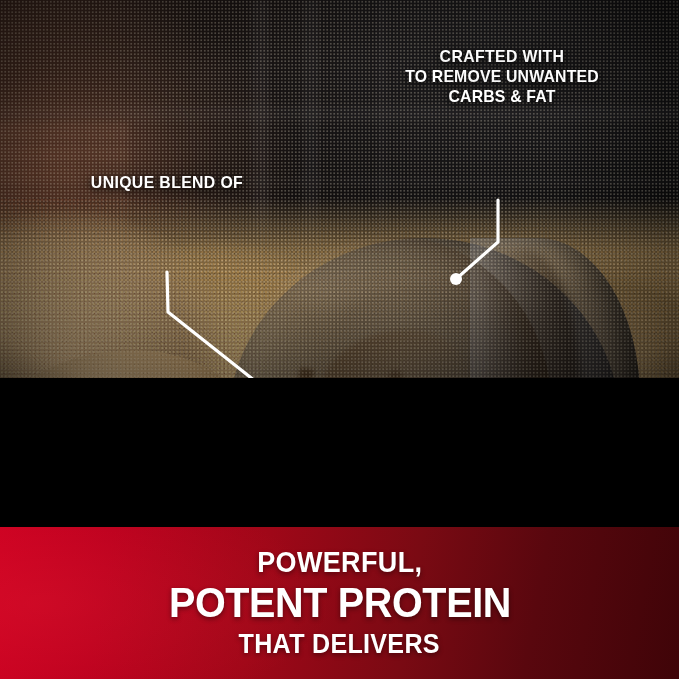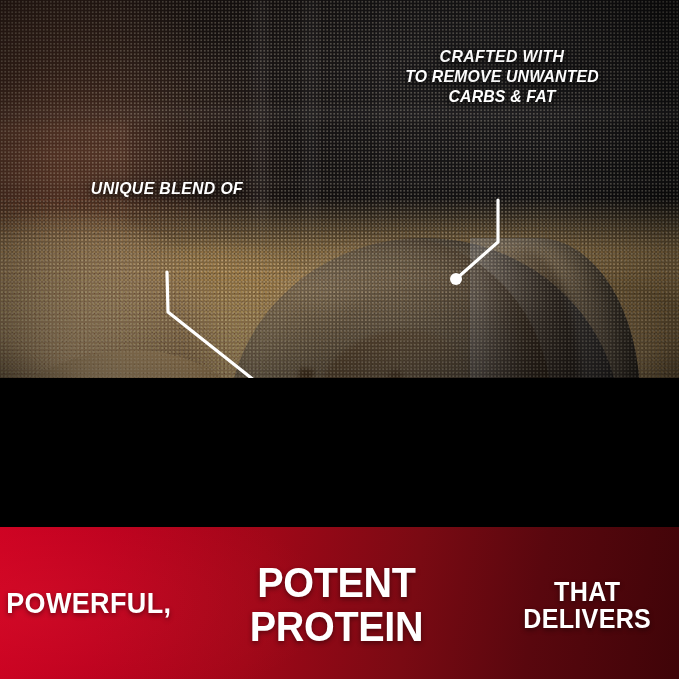--- a/index.html
+++ b/index.html
@@ -17,21 +17,20 @@
   }
 
   
   #photo {
     position: absolute;
     left: 0; top: 0;
     width: 679px;
     height: 378px;
     overflow: hidden;
     background: #0d0a09;
-    font-style: italic;
   }
 
   
   .bg-base {
     position: absolute; inset: 0;
     background:
       radial-gradient(ellipse 50% 60% at 8% 42%, #53392c 0%, rgba(60,40,31,0.55) 38%, rgba(25,18,15,0) 72%),
       radial-gradient(ellipse 38% 50% at 3% 8%, #3a241c 0%, rgba(40,25,19,0) 70%),
       radial-gradient(ellipse 60% 70% at 72% 18%, #1d1c1e 0%, rgba(14,13,14,0) 70%),
       linear-gradient(105deg, #2a1d17 0%, #1b1412 22%, #100d0d 48%, #0c0b0c 72%, #0a0a0b 100%);
@@ -258,21 +257,21 @@
   }
   .subline {
     font-size: 17px;
     font-weight: bold;
     letter-spacing: 0.2px;
     transform: scaleX(0.93);
     margin-top: 3px;
   }
 
   #callout-right { left: 352px; top: 48px; width: 300px; }
-  #callout-left  { left: 22px;  top: 180px; width: 290px; }
+  #callout-left  { left: 22px;  top: 174px; width: 290px; }
 
   .headline-stack > div { margin-top: 1px; }
 
   
   .leader { position: absolute; left: 0; top: 0; width: 679px; height: 527px; pointer-events: none; }
 
   
   #banner {
     position: absolute;
     left: 0; top: 527px;
@@ -283,21 +282,21 @@
   }
   #banner::before {
     content: "";
     position: absolute; inset: 0;
     background: radial-gradient(ellipse 70% 120% at 6% 50%, rgba(255,60,70,0.16), rgba(0,0,0,0) 62%);
   }
   .banner-inner {
     position: relative;
     height: 100%;
     display: flex;
-    flex-direction: row;
+    flex-direction: column;
     align-items: center;
     justify-content: center;
     color: #fff;
     text-align: center;
     text-shadow: 0 2px 6px rgba(0,0,0,0.45);
     user-select: none;
   }
   .banner-l1 {
     font-size: 29px;
     font-weight: bold;

